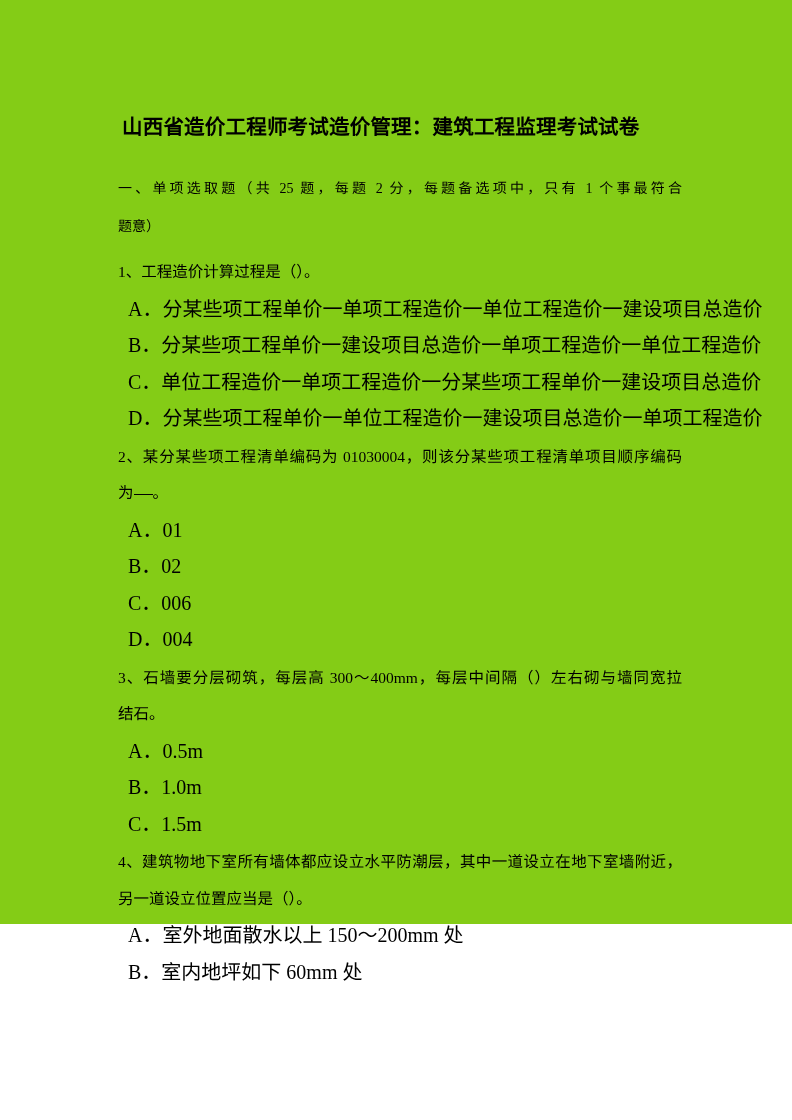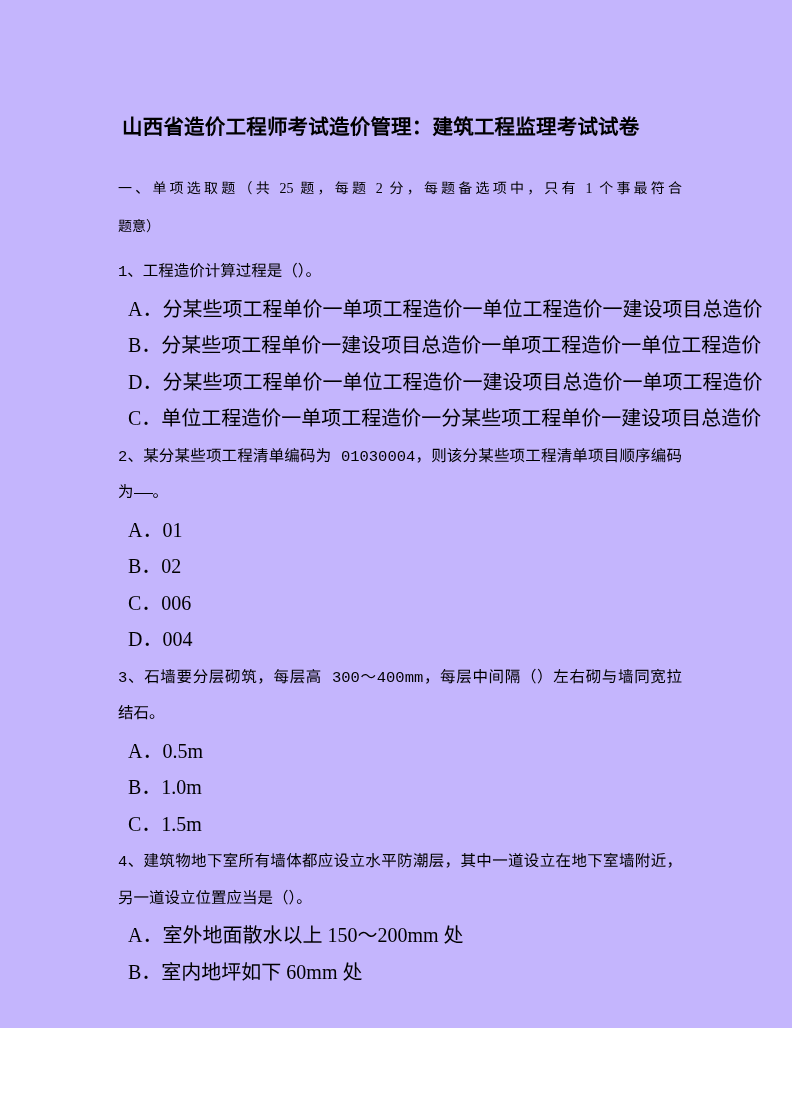--- a/index.html
+++ b/index.html
@@ -16,22 +16,22 @@
     font-family: "Liberation Serif", "DejaVu Serif", serif;
     color: #000000;
     -webkit-font-smoothing: antialiased;
   }
 
   .page {
     position: absolute;
     left: 0;
     top: 0;
     width: 792px;
-    height: 1028px;
-    background: #c4b5fd;
+    height: 924px;
+    background: #84cc16;
   }
 
   .content {
     position: absolute;
     left: 118px;
     top: 112px;
     width: 564px;
   }
 
   .doc-title {
@@ -67,21 +67,20 @@
 
   .q-stem {
     font-size: 15.5px;
     line-height: 36.5px;
     margin: 0;
     text-align: justify;
     text-justify: inter-character;
   }
   .q-stem .stem-line {
     display: block;
-    font-family: Liberation Mono, monospace;
   }
   .q-stem .stem-line.just {
     text-align: justify;
     text-align-last: justify;
   }
 
   .opt {
     font-size: 20px;
     line-height: 36.5px;
     margin: 0 0 0 10px;
@@ -119,24 +118,24 @@
       <p class="q-stem">
         <span class="stem-line">1、工程造价计算过程是（）。</span>
       </p>
       <div class="opt">
         <span class="opt-letter">A．</span><span>分某些项工程单价一单项工程造价一单位工程造价一建设项目总造价</span>
       </div>
       <div class="opt">
         <span class="opt-letter">B．</span><span>分某些项工程单价一建设项目总造价一单项工程造价一单位工程造价</span>
       </div>
       <div class="opt">
-        <span class="opt-letter">D．</span><span>分某些项工程单价一单位工程造价一建设项目总造价一单项工程造价</span>
+        <span class="opt-letter">C．</span><span>单位工程造价一单项工程造价一分某些项工程单价一建设项目总造价</span>
       </div>
       <div class="opt">
-        <span class="opt-letter">C．</span><span>单位工程造价一单项工程造价一分某些项工程单价一建设项目总造价</span>
+        <span class="opt-letter">D．</span><span>分某些项工程单价一单位工程造价一建设项目总造价一单项工程造价</span>
       </div>
     </div>
 
     <div class="q-block">
       <p class="q-stem">
         <span class="stem-line just">2、某分某些项工程清单编码为 01030004，则该分某些项工程清单项目顺序编码</span>
         <span class="stem-line"><span>为</span><span class="blank-underline"></span><span>。</span></span>
       </p>
       <div class="opt">
         <span class="opt-letter">A．</span><span class="latin">01</span>

